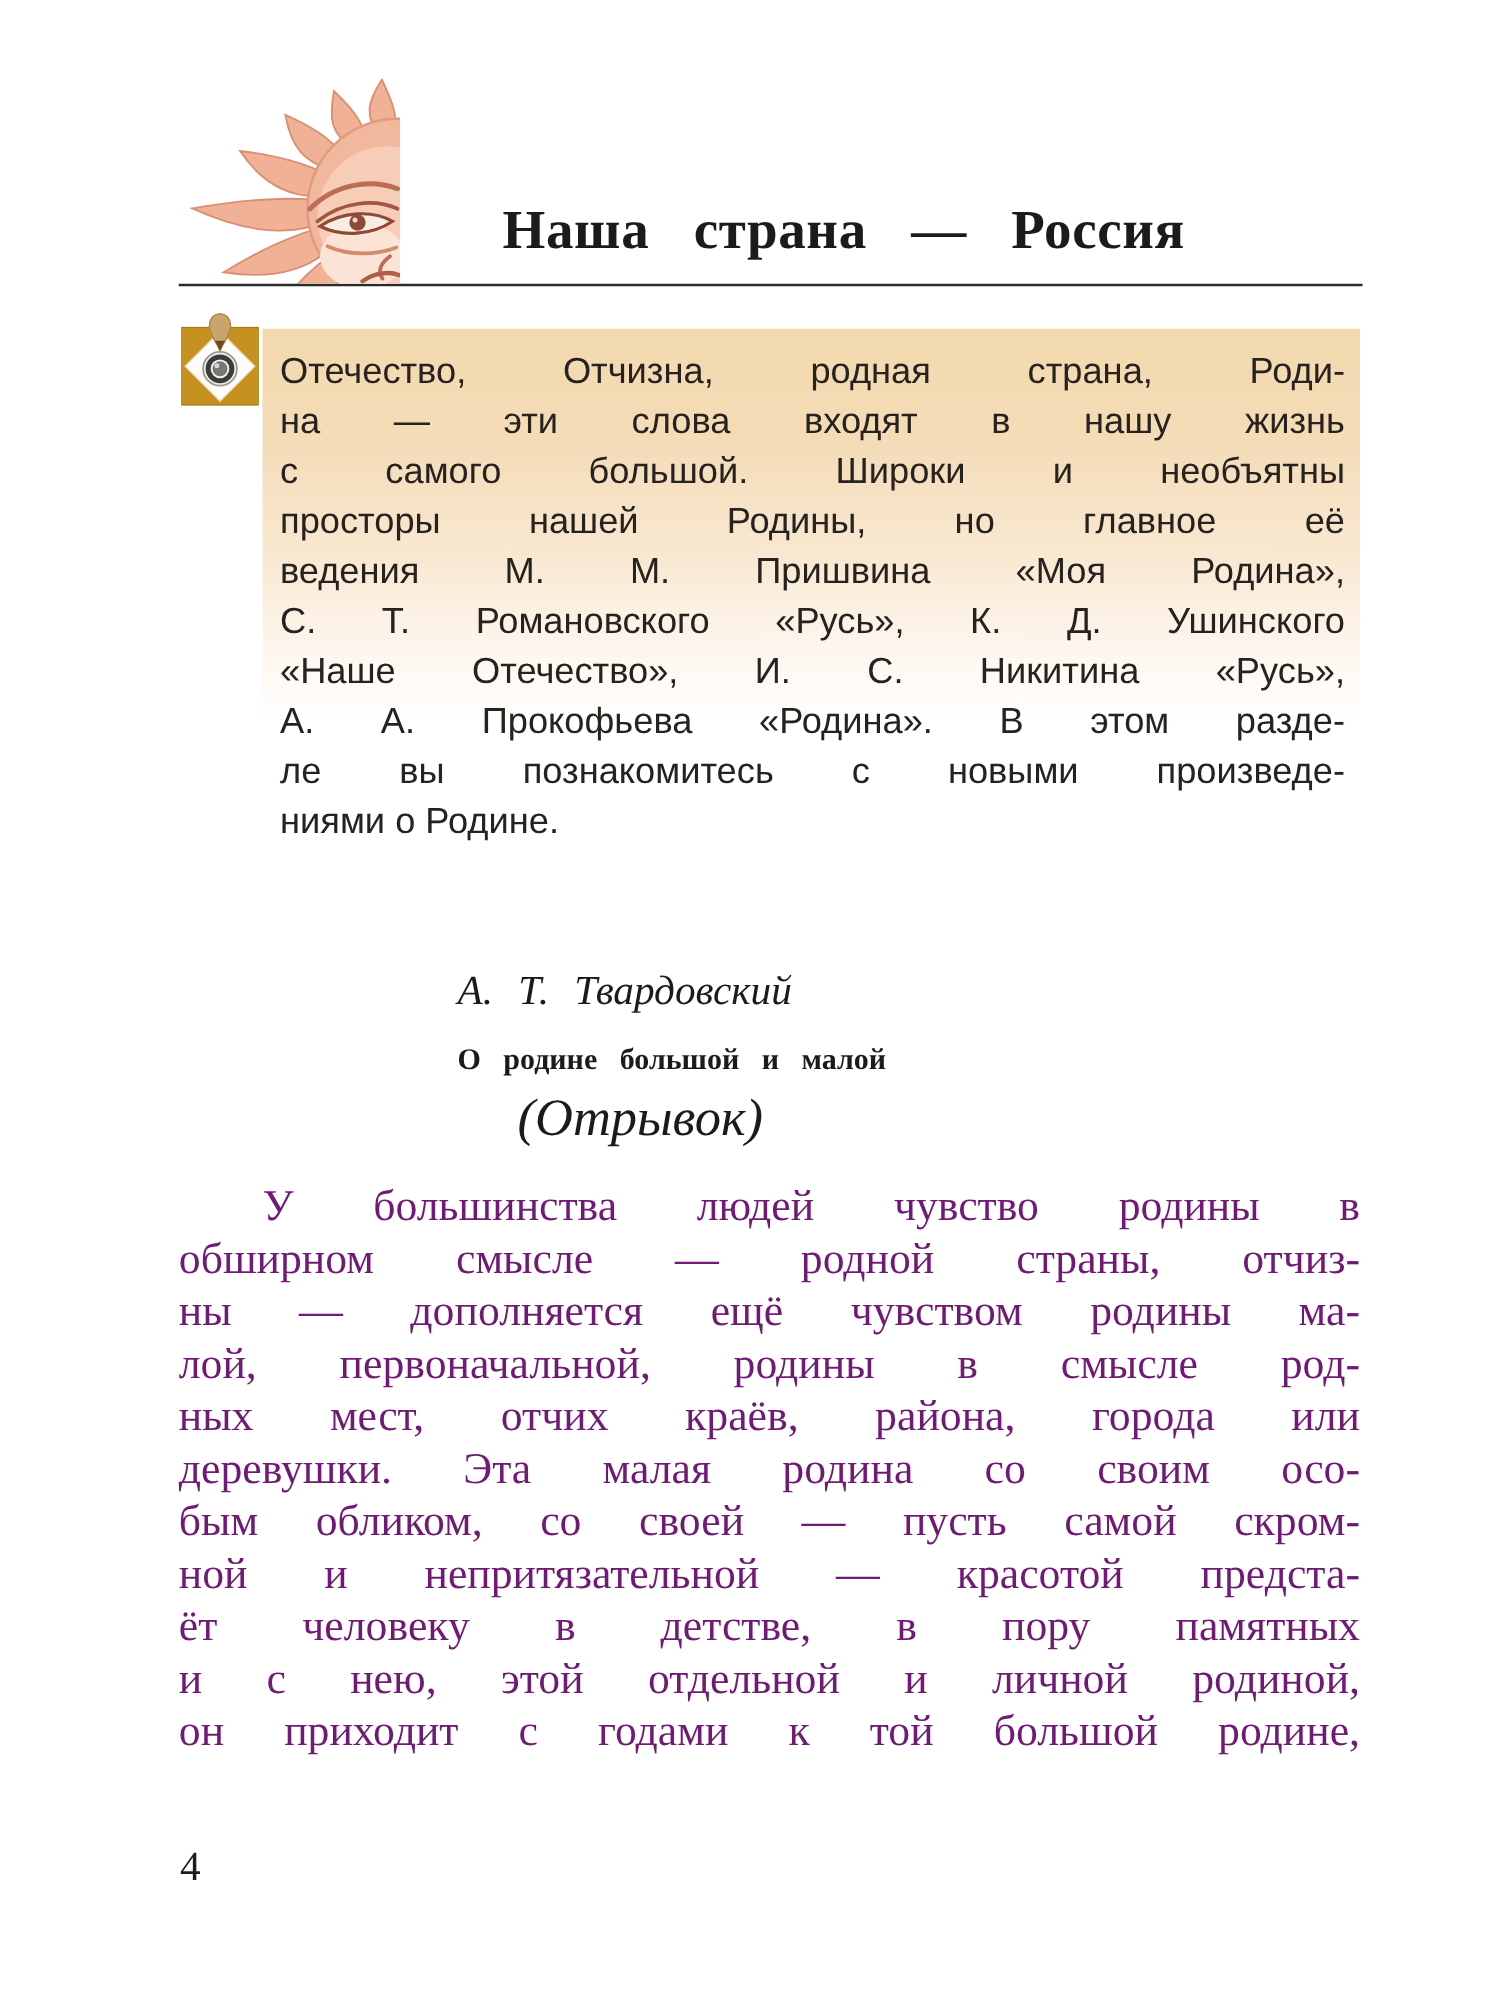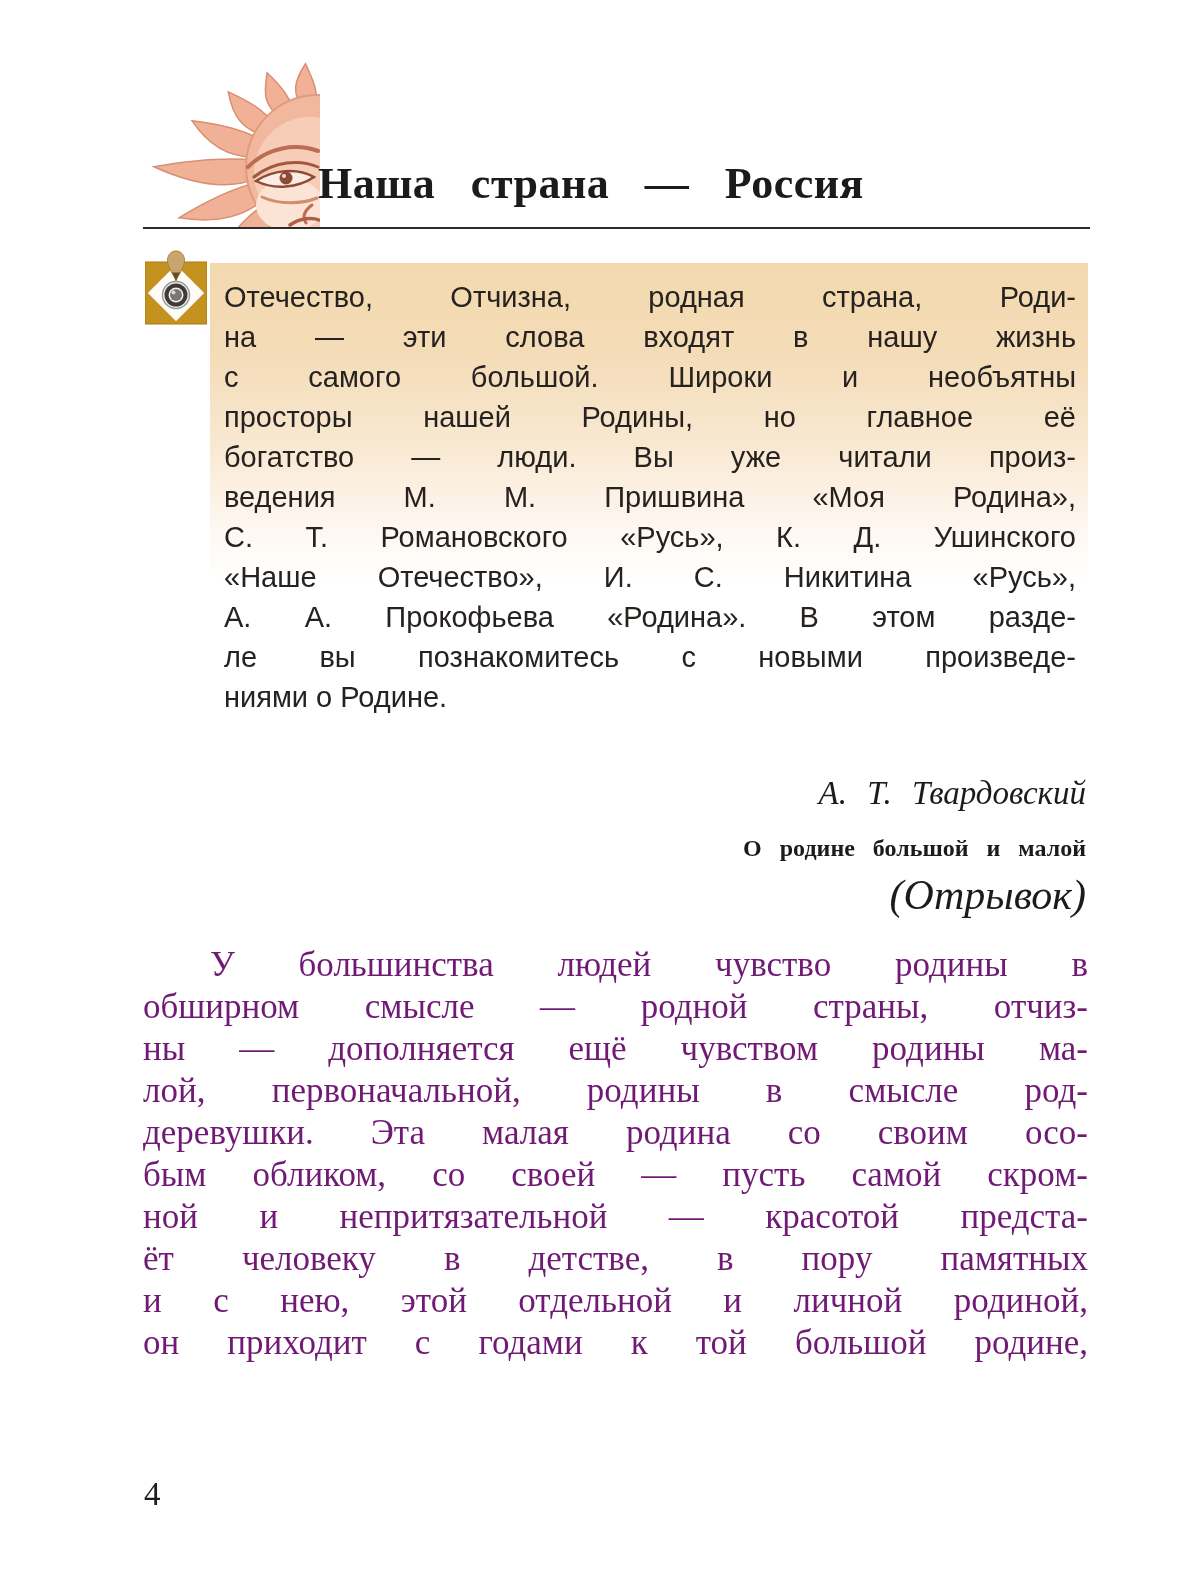--- a/index.html
+++ b/index.html
@@ -3,42 +3,42 @@
 <meta charset="utf-8">
 <style>
   * { margin:0; padding:0; box-sizing:border-box; }
   body { background:#ffffff; font-family:"Liberation Serif", serif; }
   .page { position:relative; width:1200px; height:1596px; background:#ffffff; overflow:hidden; }
 
   .sun { position:absolute; left:140px; top:55px; width:180px; height:172px; }
 
   .section-title {
     position:absolute; left:318px; top:158px; width:714px;
-    text-align:left; font-family:"Liberation Serif", serif;
+    text-align:center; font-family:"Liberation Serif", serif;
     font-weight:700; font-size:44px; line-height:52px;
     color:#1d1b1a; word-spacing:24px; letter-spacing:0.5px;
   }
 
   .header-rule { position:absolute; left:143px; top:227px; width:947px; height:2px; background:#2b2b2b; }
 
   .intro-icon { position:absolute; left:145px; top:250px; width:62px; height:76px; }
 
   .intro-box {
     position:absolute; left:210px; top:263px; width:878px; height:466px;
     padding:14px 12px 12px 14px;
     background:linear-gradient(180deg, #f3d9ae 0%, #f4dcb8 20%, #f9e9d3 40%, #fdf6ee 55%, #ffffff 68%, #ffffff 100%);
   }
   .intro-line {
     font-family:"Liberation Sans", sans-serif;
     font-size:29px; line-height:40px; color:#262220;
     text-align:justify; text-align-last:justify; white-space:nowrap;
   }
   .intro-line.last { text-align-last:left; }
 
-  .work-heading { position:absolute; left:366px; top:773px; width:720px; color:#1d1b1a;text-align:right; }
+  .work-heading { position:absolute; left:366px; top:773px; width:720px; color:#1d1b1a; }
   .work-author { font-style:italic; font-size:33px; line-height:40px; word-spacing:12px; }
   .work-title  { font-weight:700; font-size:24px; line-height:52px; margin-top:9px; word-spacing:12px; }
   .work-subtitle { font-style:italic; font-size:42px; line-height:42px;margin-left:48px; }
 
   .body-text { position:absolute; left:143px; top:944px; width:945px; color:#701a75; }
   .body-line {
     font-family:"Liberation Serif", serif;
     font-size:35px; line-height:42px;
     text-align:justify; text-align-last:justify; white-space:nowrap;
   }
@@ -93,40 +93,40 @@
     <circle cx="31" cy="45" r="9.5" fill="none" stroke="#3c3c3c" stroke-width="4"></circle>
     <circle cx="31" cy="45" r="6" fill="#7a7674"></circle>
     <circle cx="28.5" cy="42.5" r="2" fill="#d8d5d2"></circle>
   </svg>
 
   <div class="intro-box">
     <div class="intro-line">Отечество, Отчизна, родная страна, Роди-</div>
     <div class="intro-line">на — эти слова входят в нашу жизнь</div>
     <div class="intro-line">с самого большой. Широки и необъятны</div>
     <div class="intro-line">просторы нашей Родины, но главное её</div>
-    <div class="intro-line">богатство — люди. Вы уже читали произ-</div>
     <div class="intro-line">ведения М. М. Пришвина «Моя Родина»,</div>
     <div class="intro-line">С. Т. Романовского «Русь», К. Д. Ушинского</div>
     <div class="intro-line">«Наше Отечество», И. С. Никитина «Русь»,</div>
     <div class="intro-line">А. А. Прокофьева «Родина». В этом разде-</div>
     <div class="intro-line">ле вы познакомитесь с новыми произведе-</div>
     <div class="intro-line last">ниями о Родине.</div>
   </div>
 
   <div class="work-heading">
     <div class="work-author">А. Т. Твардовский</div>
     <div class="work-title">О родине большой и малой</div>
     <div class="work-subtitle">(Отрывок)</div>
   </div>
 
   <div class="body-text">
     <div class="body-line indent">У большинства людей чувство родины в</div>
     <div class="body-line">обширном смысле — родной страны, отчиз-</div>
     <div class="body-line">ны — дополняется ещё чувством родины ма-</div>
     <div class="body-line">лой, первоначальной, родины в смысле род-</div>
+    <div class="body-line">ных мест, отчих краёв, района, города или</div>
     <div class="body-line">деревушки. Эта малая родина со своим осо-</div>
     <div class="body-line">бым обликом, со своей — пусть самой скром-</div>
     <div class="body-line">ной и непритязательной — красотой предста-</div>
     <div class="body-line">ёт человеку в детстве, в пору памятных</div>
     <div class="body-line">и с нею, этой отдельной и личной родиной,</div>
     <div class="body-line">он приходит с годами к той большой родине,</div>
   </div>
 
   <div class="page-number">4</div>
 

